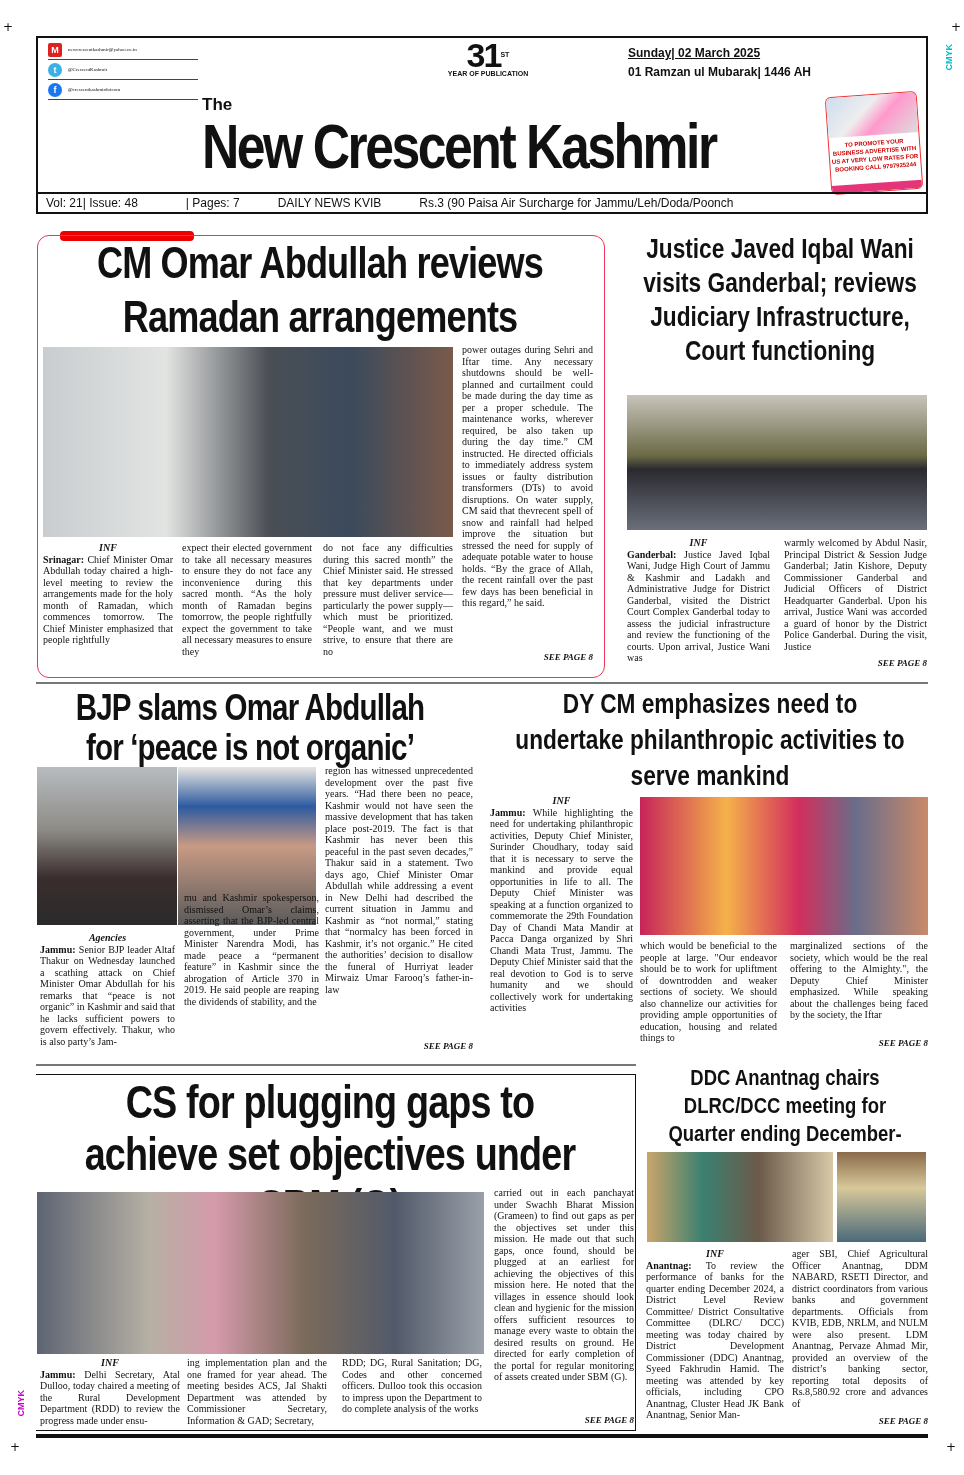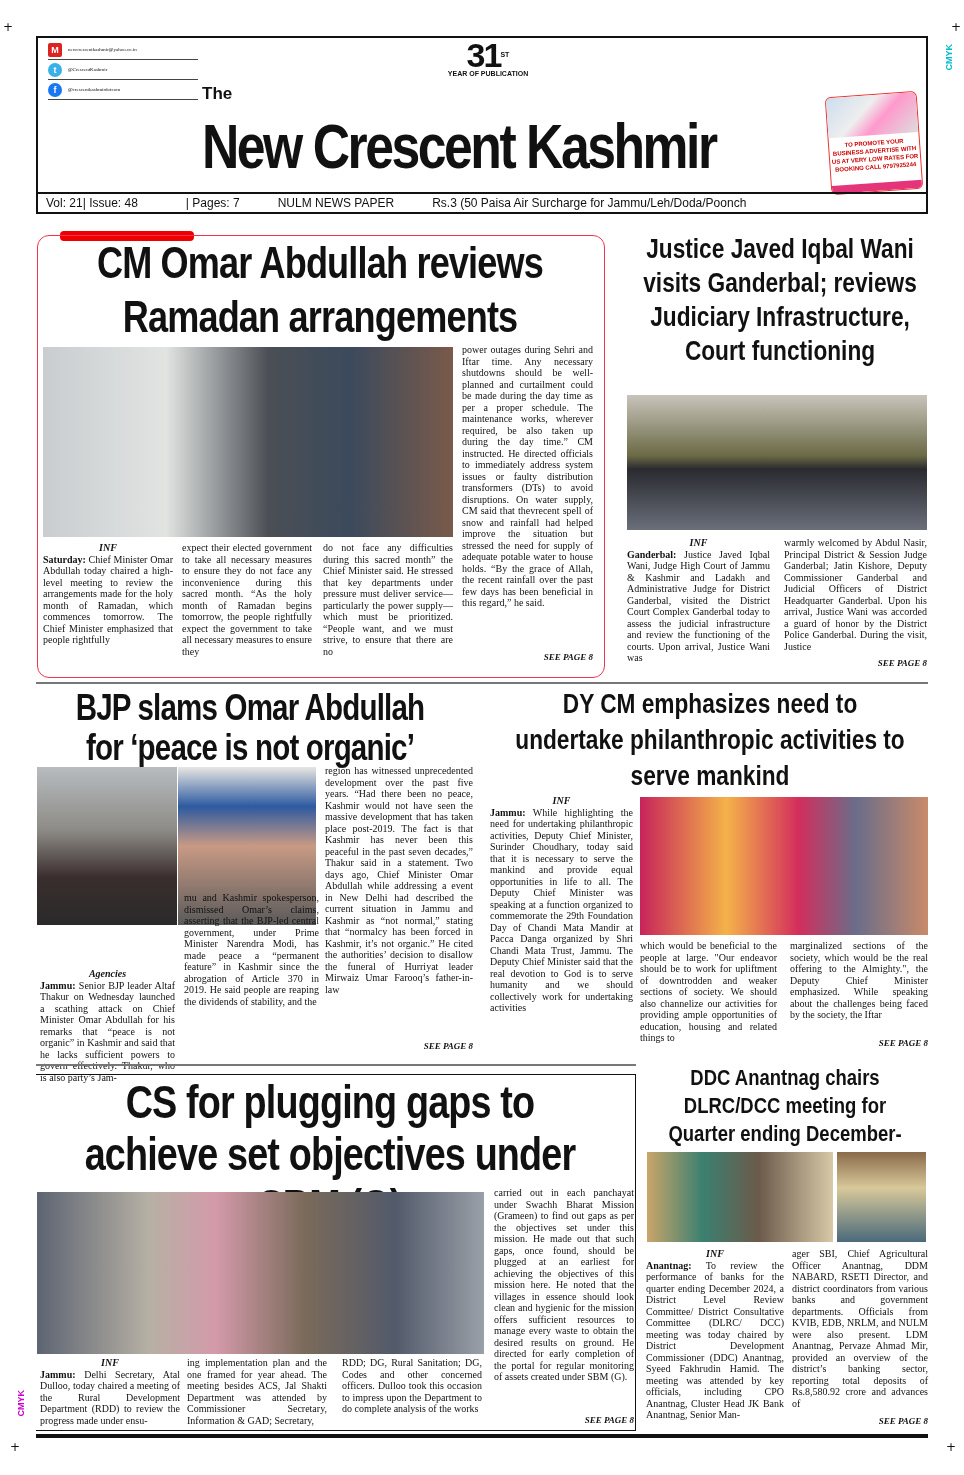--- a/index.html
+++ b/index.html
@@ -9,21 +9,21 @@
 .masthead{left:36px;top:36px;width:892px;height:178px;border:2px solid #111}
 .social{left:10px;top:2px;width:150px}
 .social .row{display:flex;align-items:center;height:20px;border-bottom:1px solid #444;font-size:5px;}
 .social .ic{width:14px;height:14px;border-radius:50%;margin-right:6px;flex:none;display:flex;align-items:center;justify-content:center;color:#fff;font:bold 9px "Liberation Sans",sans-serif}
 .yr{left:395px;top:2px;width:110px;text-align:center;font-family:"Liberation Sans",sans-serif}
 .yr .n{font:900 34px/30px "Liberation Sans",sans-serif;letter-spacing:-2px}
 .yr .n sup{font-size:7px;letter-spacing:0;vertical-align:top}
 .yr .t{font:bold 7px "Liberation Sans",sans-serif}
 .date{left:590px;top:6px;font:bold 12px/19px "Liberation Sans",sans-serif}
 .date .d1{text-decoration:underline}
-.the{left:164px;top:46px;font:bold 17px "Liberation Sans",sans-serif}
+.the{left:164px;top:57px;font:bold 17px "Liberation Sans",sans-serif}
 .title{left:164px;top:60px;font:bold 63px/80px "Liberation Sans",sans-serif;letter-spacing:-3px;transform:scaleX(0.82);transform-origin:left;white-space:nowrap}
 .srinagar{left:824px;top:138px;font:bold 11px "Liberation Sans",sans-serif}
 .ad{left:790px;top:56px;width:92px;height:98px;border:1px solid #e33;border-radius:6px;background:#fff;transform:rotate(-4deg);overflow:hidden}
 .ad .thumb{height:40px;background:linear-gradient(135deg,#cde 0,#eee 40%,#f9c 60%,#ddd 100%)}
 .ad .txt{font:bold 6px/8px "Liberation Sans",sans-serif;color:#c00;text-align:center;padding-top:4px}
 .ad .bar{position:absolute;bottom:0;left:0;right:0;height:8px;background:#e4357a}
 .infobar{left:0;top:154px;width:888px;height:20px;border-top:2px solid #111;display:flex;align-items:center;font:12px "Liberation Sans",sans-serif;padding-left:8px;white-space:nowrap}
 .infobar span{margin-right:38px}
 .box1{left:37px;top:235px;width:568px;height:443px;border:1px solid #e35;border-radius:12px}
 .redtab{left:60px;top:231px;width:134px;height:10px;background:#e00;border-radius:4px}
@@ -59,57 +59,61 @@
       </div>
     <div class="row">
         <span class="ic" style="background:#1877f2">f</span>
         <span>@crescentkashmirdotcom</span>
       </div>
   </div>
   <div class="abs yr">
     <div class="n"><span>31</span><sup>ST</sup></div>
     <div class="t">YEAR OF PUBLICATION</div>
   </div>
+  <div class="abs date">
+    <div class="d1">Sunday| 02 March  2025</div>
+    <div>01 Ramzan ul Mubarak| 1446 AH</div>
+  </div>
   <div class="abs the">The</div>
   <div class="abs title" style="top:68px">New Crescent Kashmir</div>
   <div class="abs srinagar">Srinagar</div>
   <div class="abs ad">
     <div class="thumb"></div>
     <div class="txt">TO PROMOTE YOUR BUSINESS ADVERTISE WITH US AT VERY LOW RATES FOR BOOKING CALL 9797925244</div>
     <div class="bar"></div>
   </div>
   <div class="abs infobar">
     <span>Vol: 21| Issue: 48</span>
     <span style="margin-left:10px">| Pages: 7</span>
-    <span>NULM  NEWS PAPER</span>
-    <span>Rs.3 (50 Paisa Air Surcharge for Jammu/Leh/Doda/Poonch</span>
+    <span>DAILY  NEWS KVIB</span>
+    <span>Rs.3 (90 Paisa Air Surcharge for Jammu/Leh/Doda/Poonch</span>
   </div>
 </header>
 
 <div class="abs redtab"></div>
 <article class="abs box1"></article>
 <h1 class="abs hl" style="left:20px;top:236px;width:600px;white-space:normal;line-height:54px">CM Omar Abdullah reviews Ramadan arrangements</h1>
 <div class="abs photo" style="left:43px;top:347px;width:410px;height:190px;background:linear-gradient(90deg,#c9cdd0 0,#e2e4e2 30%,#4b4f55 55%,#3b4a5c 75%,#7a5a4a 100%)"></div>
-<div class="abs col" style="left:43px;top:542px;width:130px"><div class="src">INF</div><b>Saturday:</b><span> Chief Minister Omar Abdullah today chaired a high-level meeting to review the arrangements made for the holy month of Ramadan, which commences tomorrow. The Chief Minister emphasized that people rightfully</span></div>
+<div class="abs col" style="left:43px;top:542px;width:130px"><div class="src">INF</div><b>Srinagar:</b><span> Chief Minister Omar Abdullah today chaired a high-level meeting to review the arrangements made for the holy month of Ramadan, which commences tomorrow. The Chief Minister emphasized that people rightfully</span></div>
 <div class="abs col" style="left:182px;top:542px;width:130px">expect their elected government to take all necessary measures to ensure they do not face any inconvenience during this sacred month. “As the holy month of Ramadan begins tomorrow, the people rightfully expect the government to take all necessary measures to ensure they</div>
 <div class="abs col" style="left:323px;top:542px;width:130px">do not face any difficulties during this sacred month” the Chief Minister said. He stressed that key departments under pressure must deliver service—particularly the power supply— which must be prioritized. “People want, and we must strive, to ensure that there are no</div>
 <div class="abs col" style="left:462px;top:344px;width:131px">power outages during Sehri and Iftar time. Any necessary shutdowns should be well-planned and curtailment could be made during the day time as per a proper schedule. The maintenance works, wherever required, be also taken up during the day time.” CM instructed. He directed officials to immediately address system issues or faulty distribution transformers (DTs) to avoid disruptions. On water supply, CM said that thevrecent spell of snow and rainfall had helped improve the situation but stressed the need for supply of adequate potable water to house holds. “By the grace of Allah, the recent rainfall over the past few days has been beneficial in this regard,” he said.</div>
 <div class="abs see" style="left:462px;top:652px;width:131px">SEE PAGE 8</div>
 
 <h2 class="abs hl2" style="left:615px;top:232px;width:330px;white-space:normal">Justice Javed Iqbal Wani visits Ganderbal; reviews Judiciary Infrastructure, Court functioning</h2>
 <div class="abs photo" style="left:627px;top:395px;width:300px;height:135px;background:linear-gradient(180deg,#c8c4bc 0,#6b6a45 45%,#2a2a30 55%,#6a6f7a 100%)"></div>
 <div class="abs col" style="left:627px;top:537px;width:143px"><div class="src">INF</div><b>Ganderbal:</b><span> Justice Javed Iqbal Wani, Judge High Court of Jammu &amp; Kashmir and Ladakh and Administrative Judge for District Ganderbal, visited the District Court Complex Ganderbal today to assess the judicial infrastructure and review the functioning of the courts. Upon arrival, Justice Wani was</span></div>
 <div class="abs col" style="left:784px;top:537px;width:143px">warmly welcomed by Abdul Nasir, Principal District &amp; Session Judge Ganderbal; Jatin Kishore, Deputy Commissioner Ganderbal and Judicial Officers of District Headquarter Ganderbal. Upon his arrival, Justice Wani was accorded a guard of honor by the District Police Ganderbal. During the visit, Justice</div>
 <div class="abs see" style="left:784px;top:658px;width:143px">SEE PAGE 8</div>
 <div class="abs rule" style="left:36px;top:682px;width:892px"></div>
 
 <h2 class="abs hl" style="left:30px;top:688px;width:440px;font-size:36px;line-height:40px;white-space:normal">BJP slams Omar Abdullah for ‘peace is not organic’ remark</h2>
 <div class="abs photo" style="left:37px;top:767px;width:140px;height:158px;background:linear-gradient(180deg,#b7bcc0 0,#8d8b85 40%,#3a2e2e 70%,#2a2a2a 100%)"></div>
 <div class="abs photo" style="left:178px;top:767px;width:138px;height:158px;background:linear-gradient(180deg,#e8e6e2 0,#2d5aa0 25%,#c89a84 50%,#5a5a5a 100%)"></div>
-<div class="abs col" style="left:40px;top:968px;width:135px"><div class="src">Agencies</div><b>Jammu:</b><span> Senior BJP leader Altaf Thakur on Wednesday launched a scathing attack on Chief Minister Omar Abdullah for his remarks that “peace is not organic” in Kashmir and said that he lacks sufficient powers to govern effectively. Thakur, who is also party’s Jam-</span></div>
+<div class="abs col" style="left:40px;top:932px;width:135px"><div class="src">Agencies</div><b>Jammu:</b><span> Senior BJP leader Altaf Thakur on Wednesday launched a scathing attack on Chief Minister Omar Abdullah for his remarks that “peace is not organic” in Kashmir and said that he lacks sufficient powers to govern effectively. Thakur, who is also party’s Jam-</span></div>
 <div class="abs col" style="left:184px;top:892px;width:135px">mu and Kashmir spokesperson, dismissed Omar’s claims, asserting that the BJP-led central government, under Prime Minister Narendra Modi, has made peace a “permanent feature” in Kashmir since the abrogation of Article 370 in 2019. He said people are reaping the dividends of stability, and the</div>
 <div class="abs col" style="left:325px;top:765px;width:148px">region has witnessed unprecedented development over the past five years. “Had there been no peace, Kashmir would not have seen the massive development that has taken place post-2019. The fact is that Kashmir has never been this peaceful in the past seven decades,” Thakur said in a statement. Two days ago, Chief Minister Omar Abdullah while addressing a event in New Delhi had described the current situation in Jammu and Kashmir as “not normal,” stating that “normalcy has been forced in Kashmir, it’s not organic.” He cited the authorities’ decision to disallow the funeral of Hurriyat leader Mirwaiz Umar Farooq’s father-in-law</div>
 <div class="abs see" style="left:325px;top:1041px;width:148px">SEE PAGE 8</div>
 
 <h2 class="abs hl2" style="left:470px;top:686px;width:480px;white-space:normal;line-height:36px">DY CM emphasizes need to undertake philanthropic activities to serve mankind</h2>
 <div class="abs col" style="left:490px;top:795px;width:143px"><div class="src">INF</div><b>Jammu:</b><span> While highlighting the need for undertaking philanthropic activities, Deputy Chief Minister, Surinder Choudhary, today said that it is necessary to serve the mankind and provide equal opportunities in life to all. The Deputy Chief Minister was speaking at a function organized to commemorate the 29th Foundation Day of Chandi Mata Mandir at Pacca Danga organized by Shri Chandi Mata Trust, Jammu. The Deputy Chief Minister said that the real devotion to God is to serve humanity and we should collectively work for undertaking activities</span></div>
 <div class="abs photo" style="left:640px;top:797px;width:288px;height:138px;background:linear-gradient(90deg,#c7245a 0,#f4b24a 30%,#d32e5c 55%,#6a6d8a 75%,#c98a6a 100%)"></div>
 <div class="abs col" style="left:640px;top:940px;width:137px">which would be beneficial to the people at large. "Our endeavor should be to work for upliftment of downtrodden and weaker sections of society. We should also channelize our activities for providing ample opportunities of education, housing and related things to</div>
 <div class="abs col" style="left:790px;top:940px;width:138px">marginalized sections of the society, which would be the real offering to the Almighty.", the Deputy Chief Minister emphasized. While speaking about the challenges being faced by the society, the Iftar</div>
 <div class="abs see" style="left:790px;top:1038px;width:138px">SEE PAGE 8</div>

